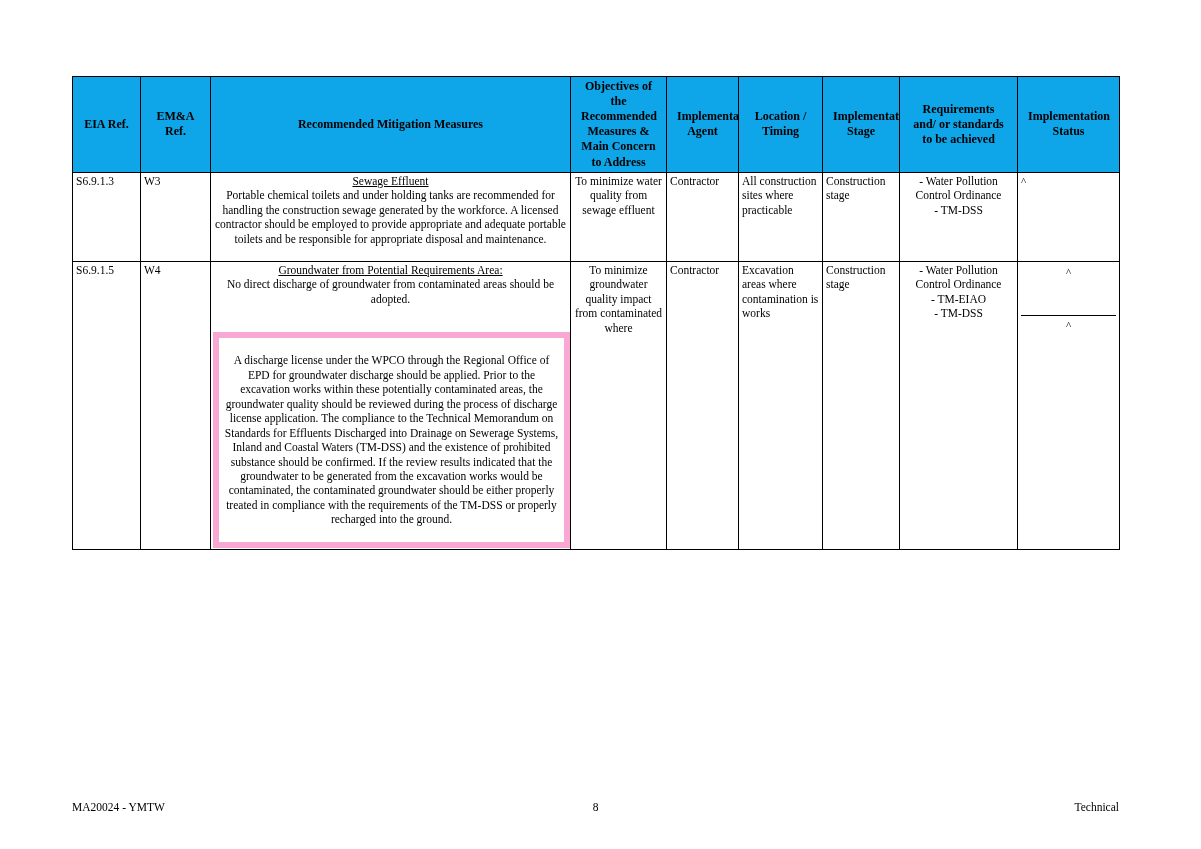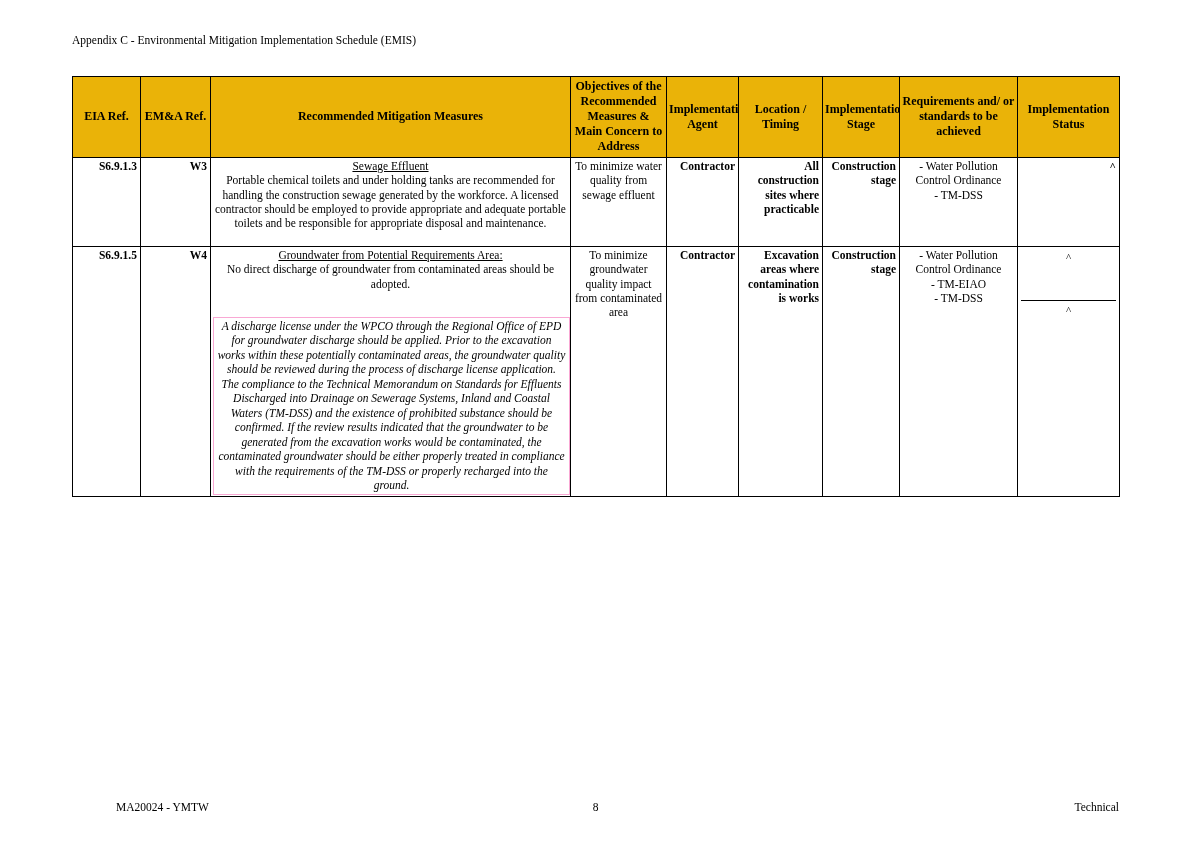--- a/index.html
+++ b/index.html
@@ -6,44 +6,43 @@
   body { width:1201px; height:849px; font-family:"Liberation Serif", serif; color:#000; }
   .page { position:relative; width:1201px; height:849px; background:#fff; overflow:hidden; }
 
   .doc-header { position:absolute; left:72px; top:34px; font-size:11.5px; }
 
   table.emis { position:absolute; left:72px; top:76px; width:1047px;
     border-collapse:collapse; table-layout:fixed; }
   table.emis th, table.emis td { border:1px solid #000; font-size:11.5px;
     line-height:1.26; padding:1px 3px; vertical-align:top; overflow:hidden; }
   table.emis th { font-weight:bold; text-align:center; vertical-align:middle;
-    font-size:12px; padding:2px 2px; background:#eab308;margin-top:48px; }
-  td.c-center { text-align:right;font-weight:bold; }
+    font-size:12px; padding:2px 10px; background:#0ea5e9;margin-top:48px; }
+  td.c-center { text-align:left; }
   td.c-left { text-align:center; }
 
   .measure-title { text-decoration:underline; }
-  .boxed-para { border:1px solid #f9a8d4; margin:26px -3px 0 -1px; padding:1px 3px;font-style:italic; }
+  .boxed-para { border:6px solid #f9a8d4; margin:26px -3px 0 -1px; padding:15px 3px; }
   .pre { white-space:pre-line; }
 
   td.status-split { padding:0; }
   .status-top { height:53px; border-bottom:1px solid #000; text-align:center; padding-top:2px; box-sizing:border-box; }
   .status-bottom { text-align:center; padding-top:2px; }
   .caret { font-size:11px; }
 
   .doc-footer { position:absolute; left:72px; top:801px; width:1047px; font-size:11.5px; }
-  .footer-left  { position:absolute; left:0; top:0;margin-left:44px; }
+  .footer-left  { position:absolute; left:0; top:0; }
   .footer-center{ position:absolute; left:0; width:100%; text-align:center; top:0; }
   .footer-right { position:absolute; right:0; top:0; }
 </style>
 </head>
 <body>
 
 <div class="page">
 
-  <div class="doc-header">Appendix C - Environmental Mitigation Implementation Schedule (EMIS)</div>
 
   <table class="emis">
     <colgroup>
       <col style="width:68px">
         <col style="width:70px">
         <col style="width:360px">
       <col style="width:96px">
         <col style="width:72px">
         <col style="width:84px">
       <col style="width:77px">
@@ -83,21 +82,21 @@
     </tr>
 
     <tr style="height:235px;">
       <td class="c-center">S6.9.1.5</td>
       <td class="c-center">W4</td>
       <td class="c-left">
         <span class="measure-title">Groundwater from Potential Requirements Area:</span><br>
         <span>No direct discharge of groundwater from contaminated areas should be adopted.</span>
         <div class="boxed-para">A discharge license under the WPCO through the Regional Office of EPD for groundwater discharge should be applied. Prior to the excavation works within these potentially contaminated areas, the groundwater quality should be reviewed during the process of discharge license application. The compliance to the Technical Memorandum on Standards for Effluents Discharged into Drainage on Sewerage Systems, Inland and Coastal Waters (TM-DSS) and the existence of prohibited substance should be confirmed. If the review results indicated that the groundwater to be generated from the excavation works would be contaminated, the contaminated groundwater should be either properly treated in compliance with the requirements of the TM-DSS or properly recharged into the ground.</div>
       </td>
-      <td class="c-left">To minimize groundwater quality impact from contaminated area</td>
+      <td class="c-left">To minimize groundwater quality impact from contaminated where</td>
       <td class="c-center">Contractor</td>
       <td class="c-center">Excavation areas where contamination is works</td>
       <td class="c-center">Construction stage</td>
       <td class="c-left pre">- Water Pollution Control Ordinance
 - TM-EIAO
 - TM-DSS</td>
       <td class="status-split">
         <div class="status-top">
           <span class="caret">^</span>
         </div>

